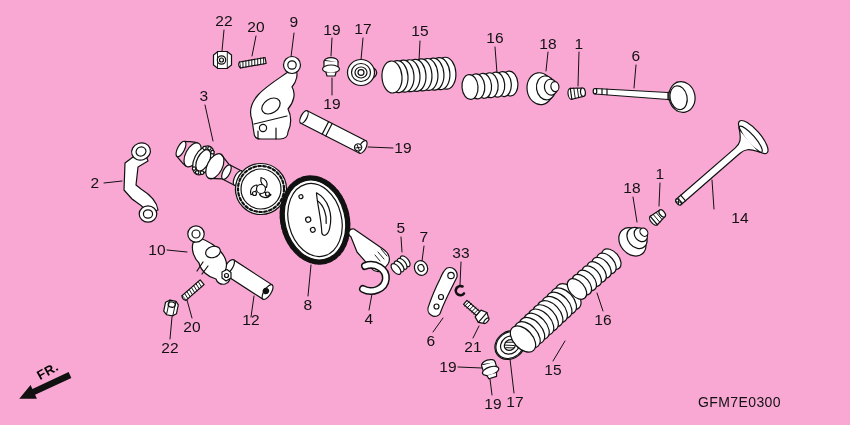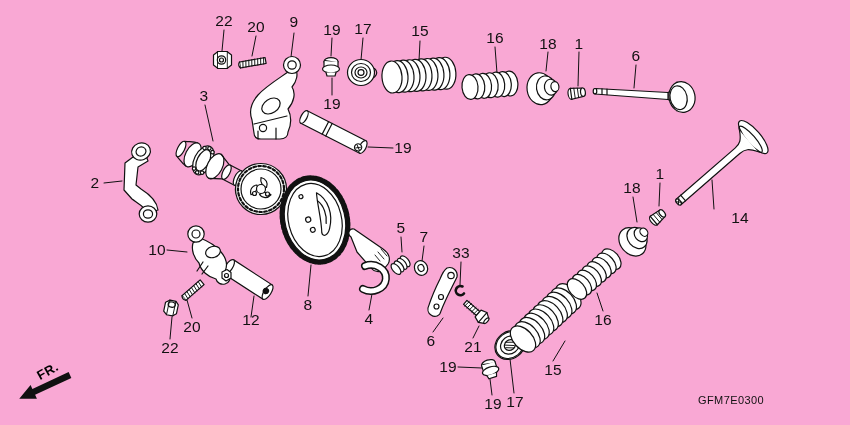--- a/index.html
+++ b/index.html
@@ -8,21 +8,21 @@
     font-family:Liberation Sans, sans-serif;color:#111;
   }
   .stage svg{position:absolute;left:0;top:0;}
   .part-label{
     position:absolute;transform:translate(-50%,-50%);
     font-size:15.5px;font-weight:400;letter-spacing:0.2px;color:#111;
     white-space:nowrap;line-height:1;
   }
   .diagram-code{
     position:absolute;left:698px;top:395px;
-    font-size:11px;font-weight:400;letter-spacing:0.4px;color:#111;line-height:1;
+    font-size:14px;font-weight:400;letter-spacing:0.4px;color:#111;line-height:1;
   }
   .fr-label{
     position:absolute;left:41px;top:369px;
     font-size:13px;font-weight:700;letter-spacing:0.5px;color:#000;line-height:1;
     transform:rotate(-29deg);transform-origin:0% 100%;
   }
 </style>
 </head>
 <body>
 

